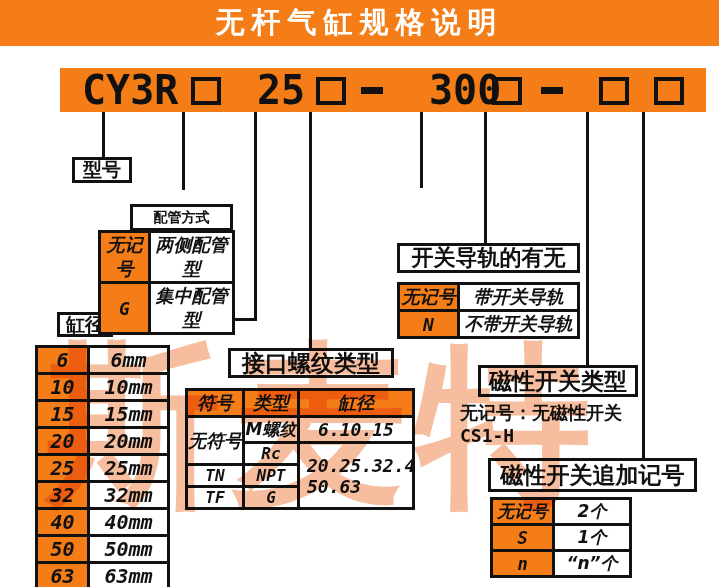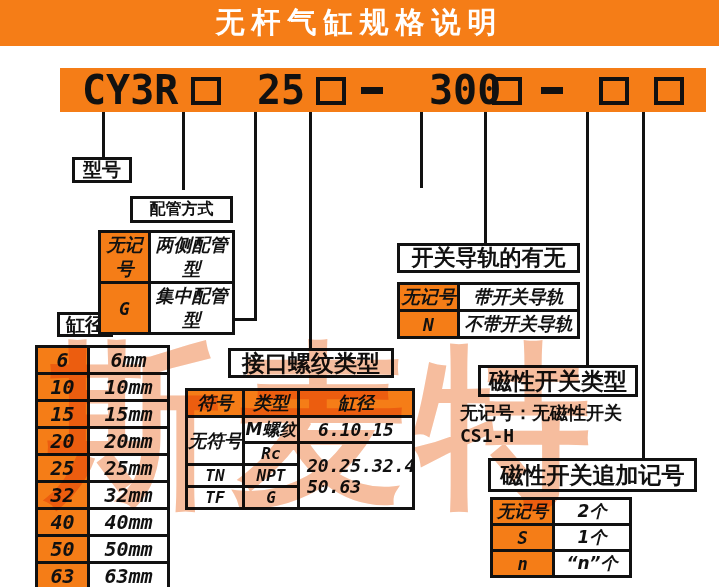--- a/index.html
+++ b/index.html
@@ -61,21 +61,21 @@
   <div class="vline" style="left:182px;top:112px;height:78px"></div>
   <div class="vline" style="left:254px;top:112px;height:209px"></div>
   <div class="vline" style="left:309px;top:112px;height:236px"></div>
   <div class="vline" style="left:420px;top:112px;height:76px"></div>
   <div class="vline" style="left:484px;top:112px;height:131px"></div>
   <div class="vline" style="left:586px;top:112px;height:253px"></div>
   <div class="vline" style="left:642px;top:112px;height:346px"></div>
   <div class="hline" style="left:113px;top:318px;width:144px"></div>
 
   <div class="labelbox" style="left:72px;top:157px;width:60px;height:26px;font-size:19px">型号</div>
-  <div class="labelbox" style="left:130px;top:196px;width:103px;height:27px;font-size:16px">配管方式</div>
+  <div class="labelbox" style="left:130px;top:204px;width:103px;height:27px;font-size:14px">配管方式</div>
   <div class="labelbox" style="left:57px;top:312px;width:56px;height:25px;font-size:19px">缸径</div>
   <div class="labelbox" style="left:228px;top:348px;width:166px;height:30px;font-size:23px">接口螺纹类型</div>
   <div class="labelbox" style="left:397px;top:243px;width:183px;height:30px;font-size:22px">开关导轨的有无</div>
   <div class="labelbox" style="left:478px;top:365px;width:160px;height:32px;font-size:23px">磁性开关类型</div>
   <div class="labelbox" style="left:488px;top:458px;width:209px;height:34px;font-size:23px">磁性开关追加记号</div>
 
   <table class="tbl" style="left:98px;top:230px;width:137px;font-size:18px">
     <colgroup>
         <col style="width:50px">
         <col>

